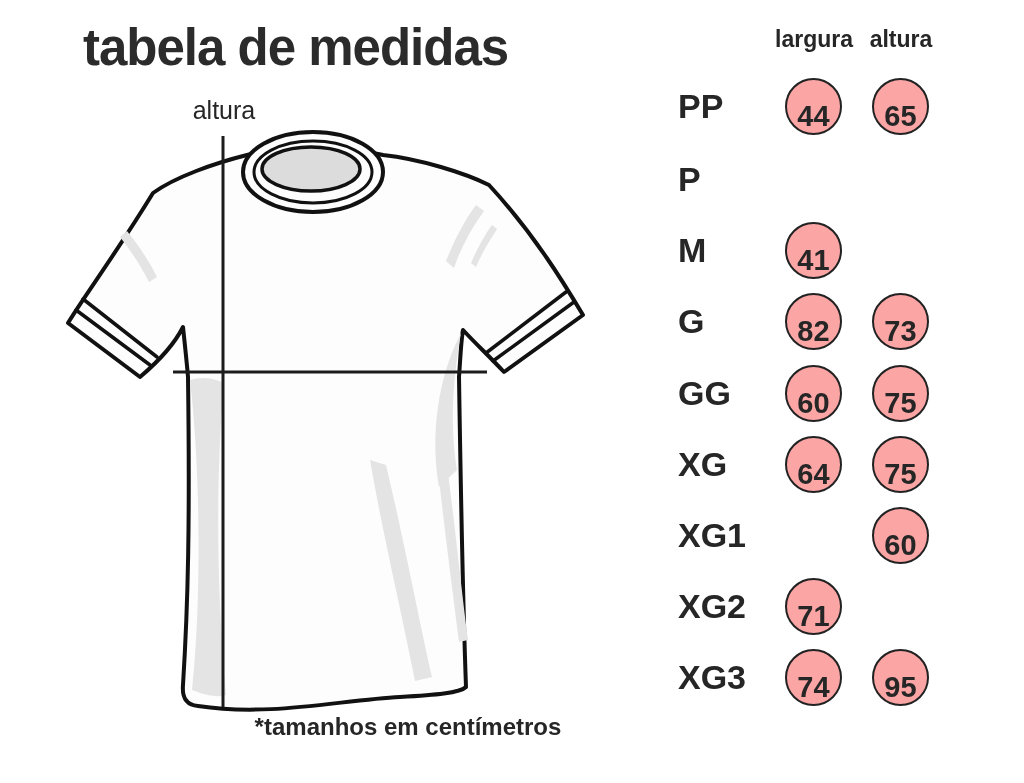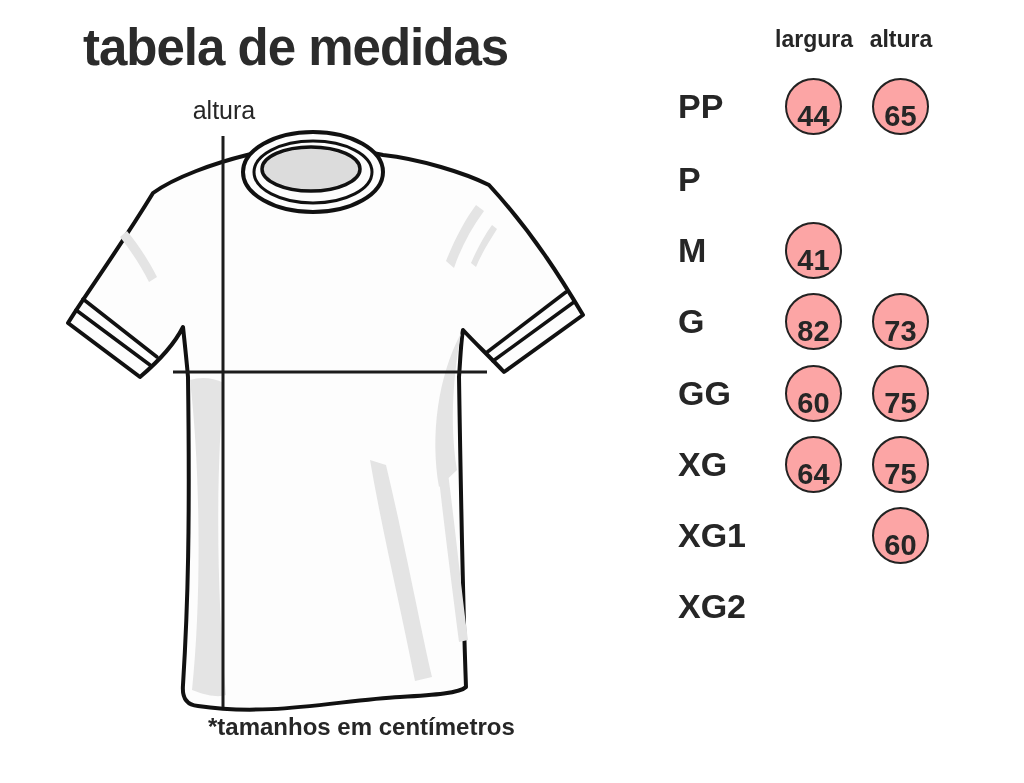--- a/index.html
+++ b/index.html
@@ -8,21 +8,21 @@
     font-family:"Liberation Sans", sans-serif;color:#2b2b2b;
   }
   .abs{position:absolute;}
   #title{
     left:83px;top:18px;font-size:51px;font-weight:600;letter-spacing:-1px;color:#2b2b2b;
     white-space:nowrap;
   }
   .diagram-label{font-size:25px;font-weight:500;color:#262626;white-space:nowrap;}
   #altura-label{left:144px;top:96px;width:160px;text-align:center;}
   #largura-label{left:234px;top:338px;}
-  #footnote{left:208px;top:713px;width:400px;font-size:24px;font-weight:600;color:#262626;white-space:nowrap;}
+  #footnote{left:208px;top:713px;width:400px;text-align:center;font-size:24px;font-weight:600;color:#262626;white-space:nowrap;}
   
   #size-table{left:678px;top:0;width:320px;height:783px;}
   .col-header{top:26px;font-size:23px;font-weight:600;color:#262626;text-align:center;width:120px;}
   #header-largura{left:76px;}
   #header-altura{left:163px;}
   .size-row{left:0;width:320px;height:57px;}
   .size-label{left:0;top:0;width:95px;height:57px;line-height:57px;
     font-size:34px;font-weight:600;color:#262626;}
   .value-circle{
     top:0;width:57px;height:57px;border:2.5px solid #222222;border-radius:50%;
@@ -141,16 +141,28 @@
         </div>
     </div>
     <div class="abs size-row" style="top:507px">
       <div class="abs size-label">XG1</div>
       <div class="abs value-circle circle-altura">
           <span>60</span>
         </div>
     </div>
     <div class="abs size-row" style="top:578px">
       <div class="abs size-label">XG2</div>
+      <div class="abs value-circle circle-largura">
+          <span>71</span>
+        </div>
+    </div>
+    <div class="abs size-row" style="top:649px">
+      <div class="abs size-label">XG3</div>
+      <div class="abs value-circle circle-largura">
+          <span>74</span>
+        </div>
+      <div class="abs value-circle circle-altura">
+          <span>95</span>
+        </div>
     </div>
   </div>
 
 </div>
 
 </body></html>

